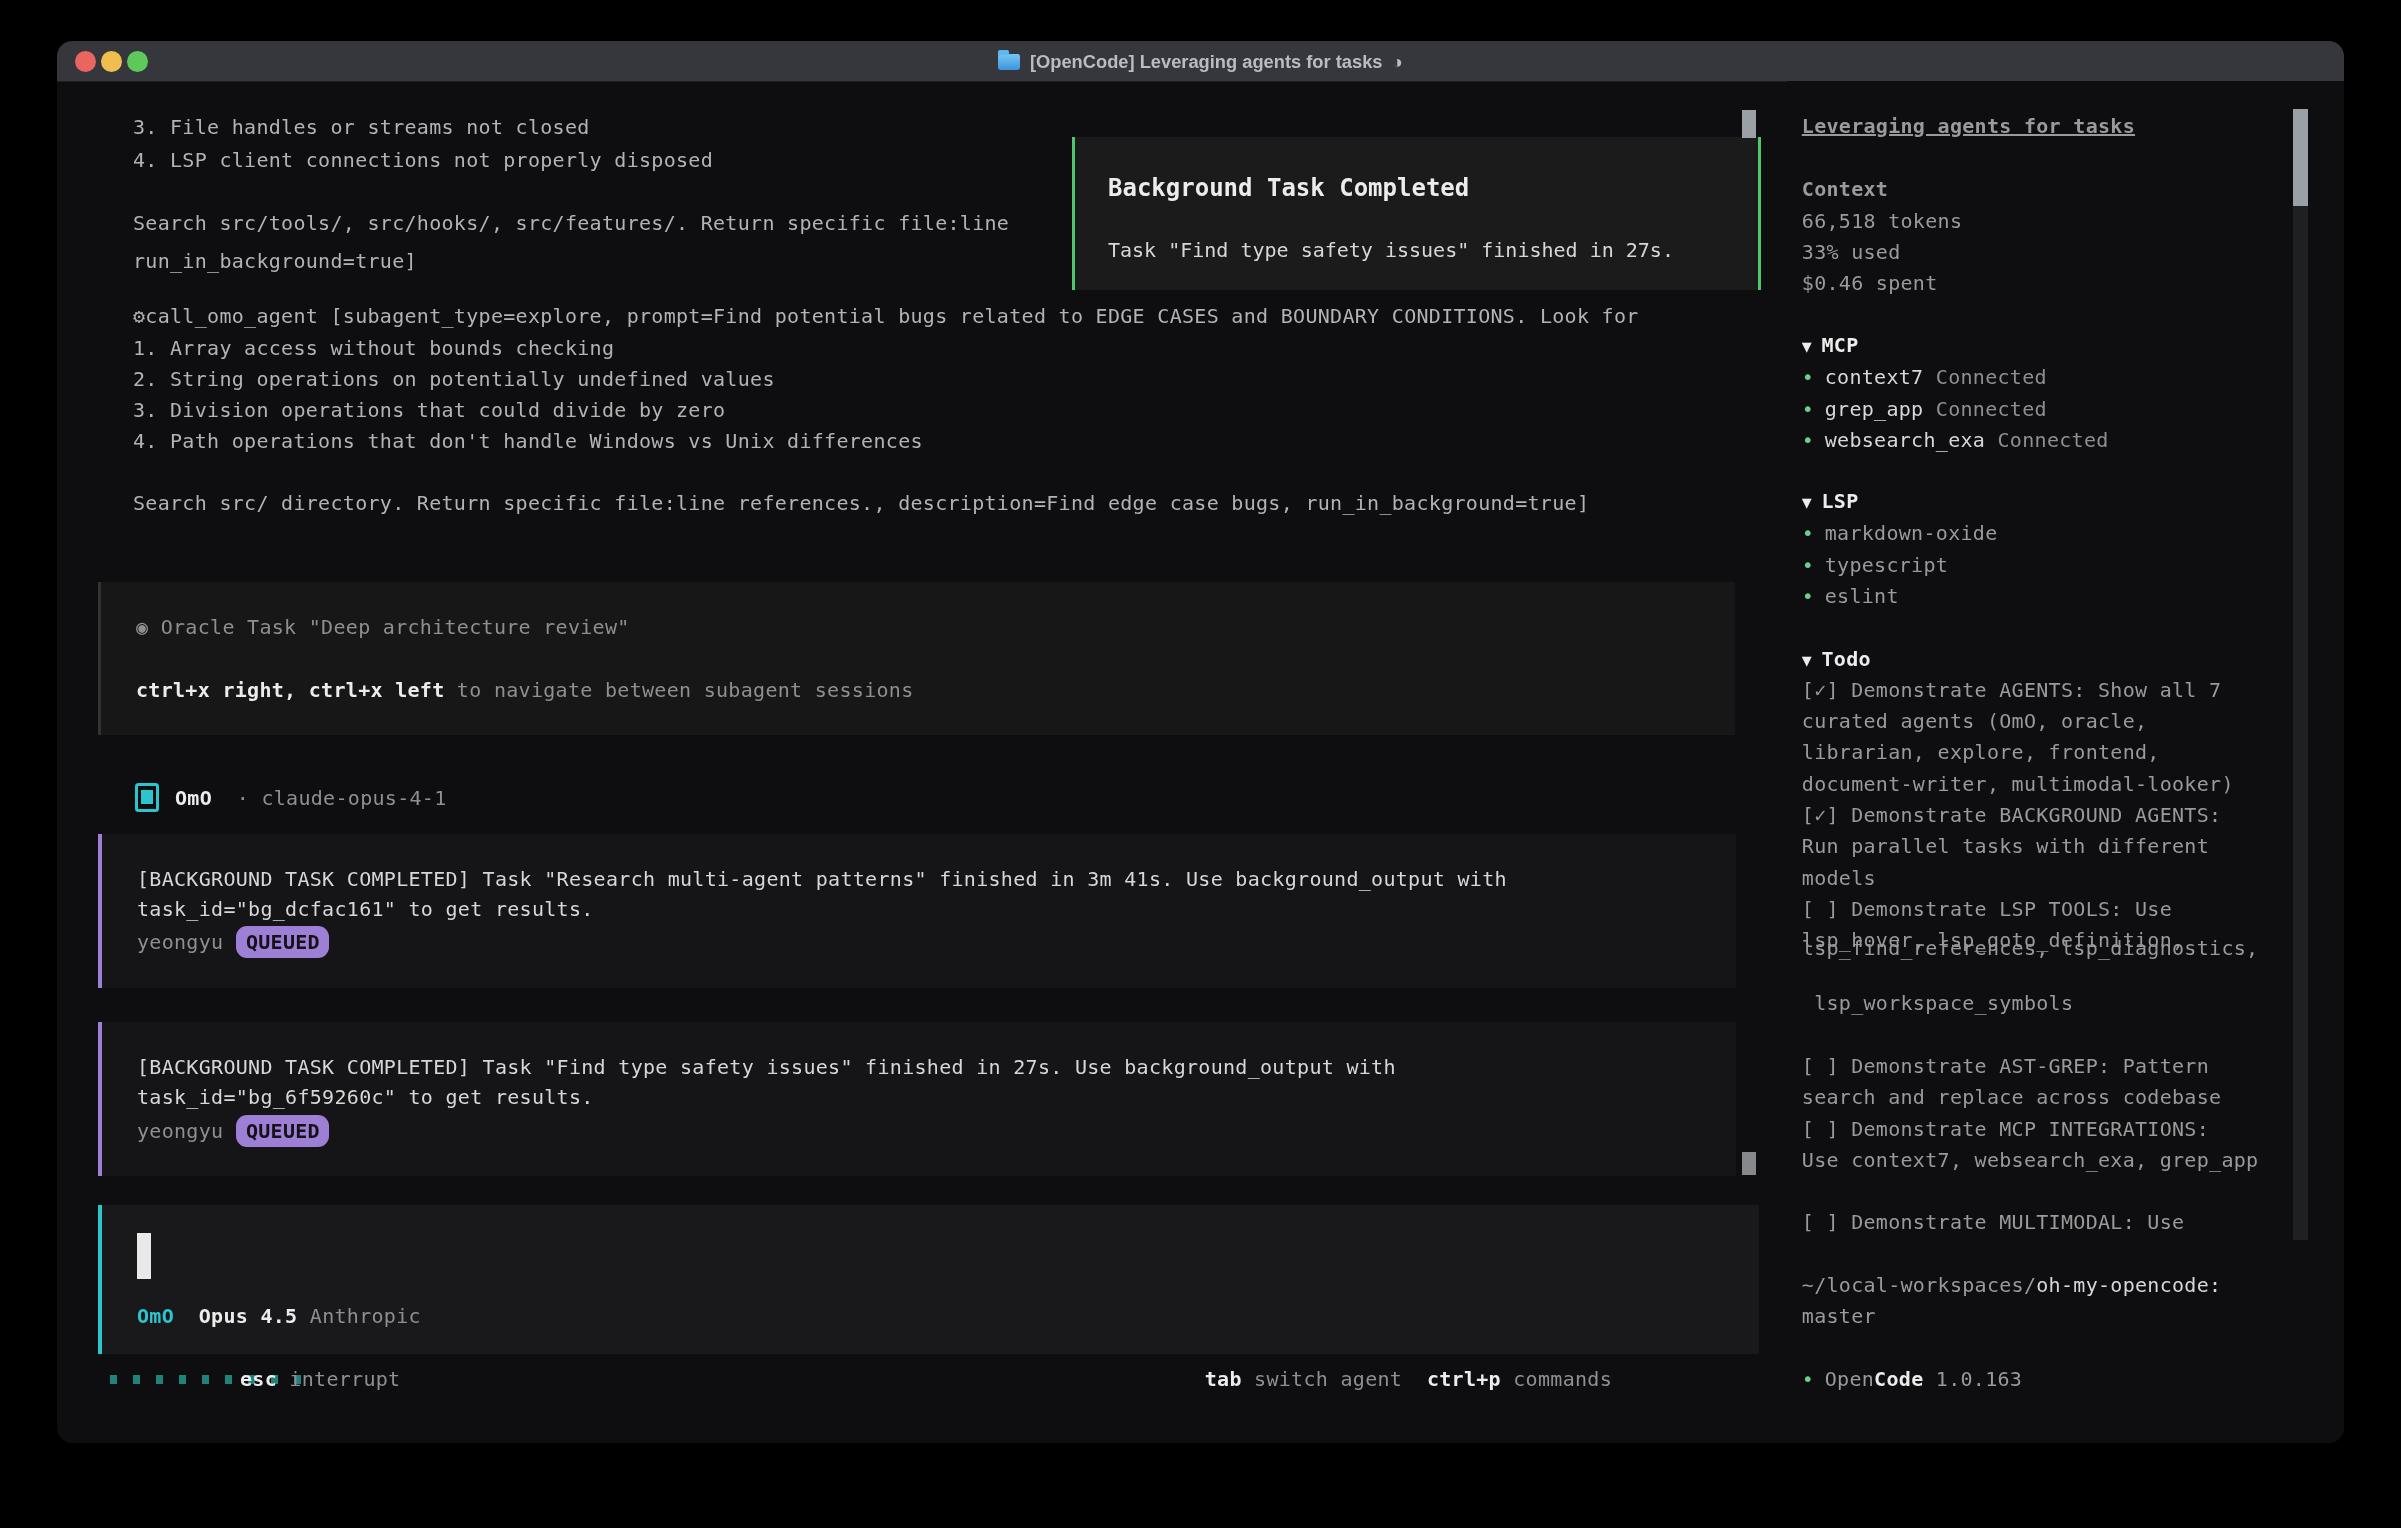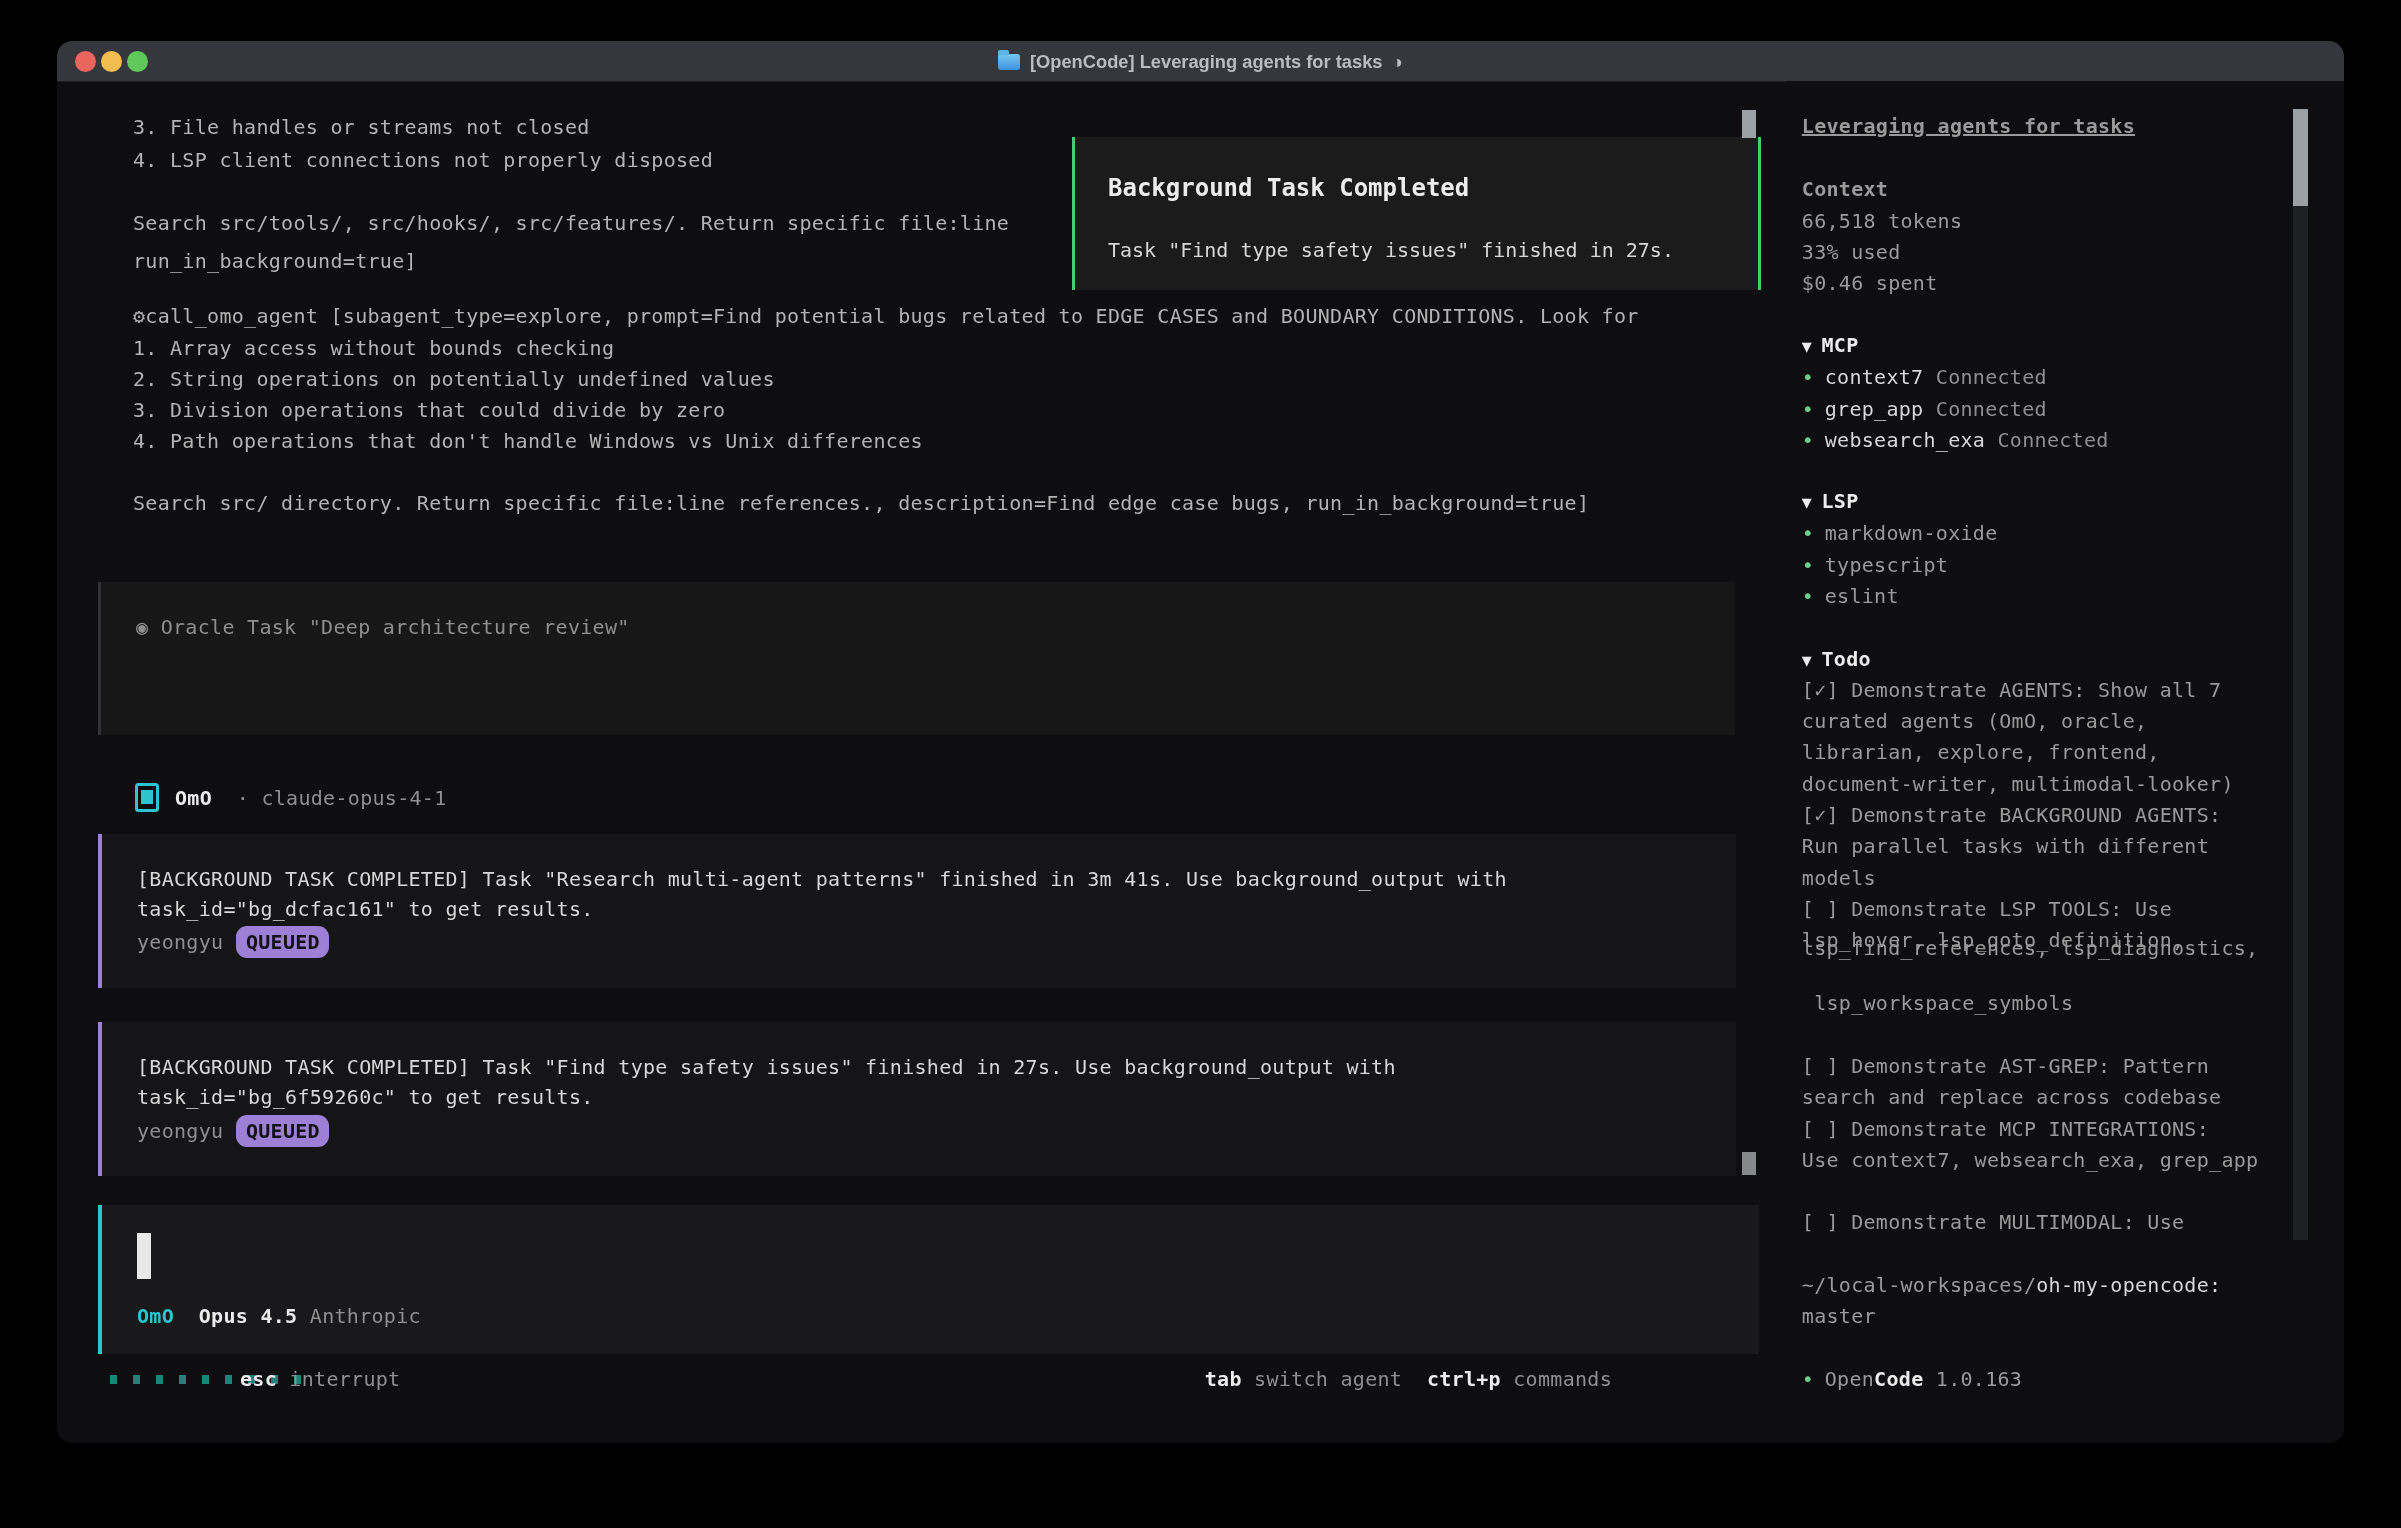--- a/index.html
+++ b/index.html
@@ -95,20 +95,21 @@
       <div class="mline c-mid" style="left:76px;top:385px;">4. Path operations that don't handle Windows vs Unix differences</div>
       <div class="mline c-mid" style="left:76px;top:447px;">Search src/ directory. Return specific file:line references., description=Find edge case bugs, run_in_background=true]</div>
 
       <div class="toast">
         <div class="t1">Background Task Completed</div>
         <div class="t2">Task "Find type safety issues" finished in 27s.</div>
       </div>
 
       <div class="oracle">
         <div class="mline c-dim" style="left:35px;top:29.5px;"><span>◉</span><span> Oracle Task "Deep architecture review"</span></div>
+        <div class="mline c-dim" style="left:35px;top:93px;"><b class="key">ctrl+x right, ctrl+x left</b><span> to navigate between subagent sessions</span></div>
       </div>
 
       <span class="agenticon"></span>
       <div class="mline" style="left:118px;top:742px;"><b class="key">OmO</b><span class="c-dim">  </span><span class="c-dim">·</span><span class="c-dim"> </span><span class="c-dim">claude-opus-4-1</span></div>
 
       <div class="block" style="top:793px;">
         <div class="mline c-bright" style="left:35px;top:29.5px;">[BACKGROUND TASK COMPLETED] Task "Research multi-agent patterns" finished in 3m 41s. Use background_output with</div>
         <div class="mline c-bright" style="left:35px;top:60px;">task_id="bg_dcfac161" to get results.</div>
         <div class="mline c-dim" style="left:35px;top:92px;"><span>yeongyu</span><span class="badge">QUEUED</span></div>
       </div>

